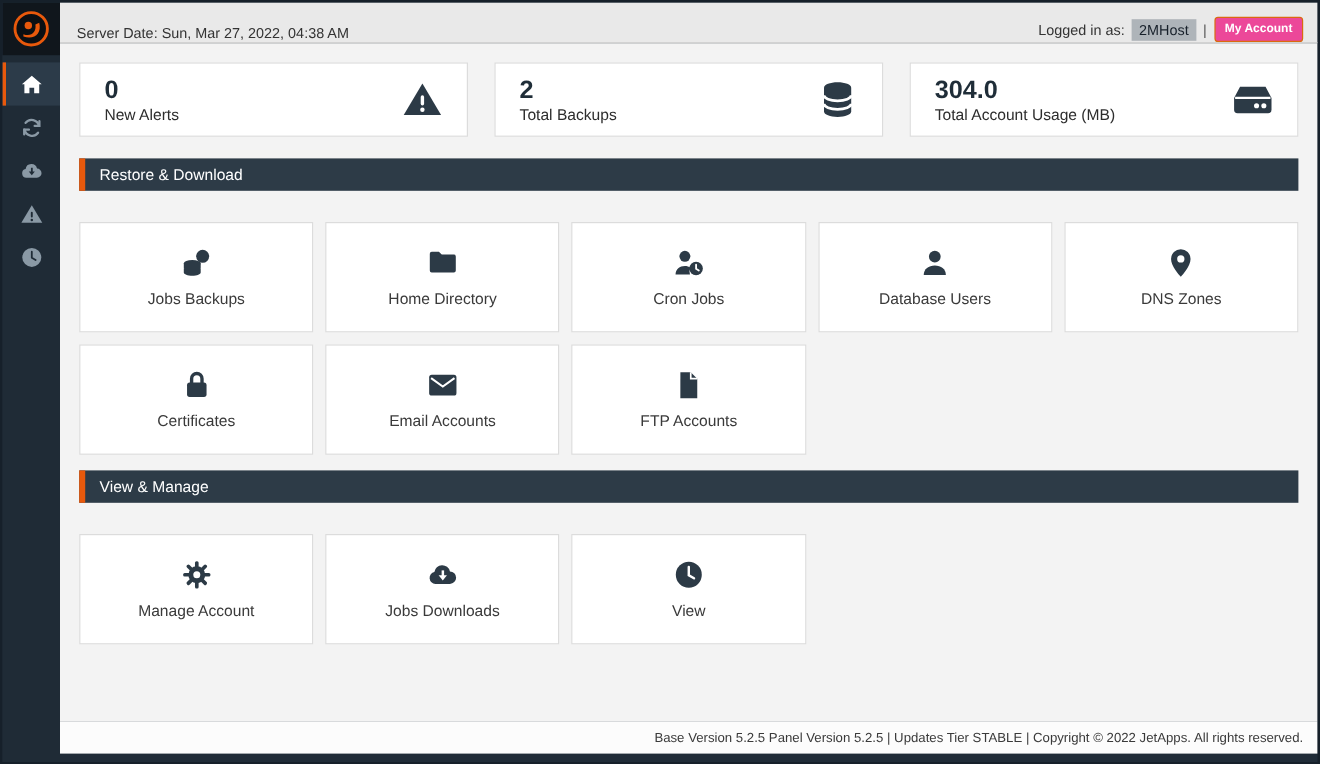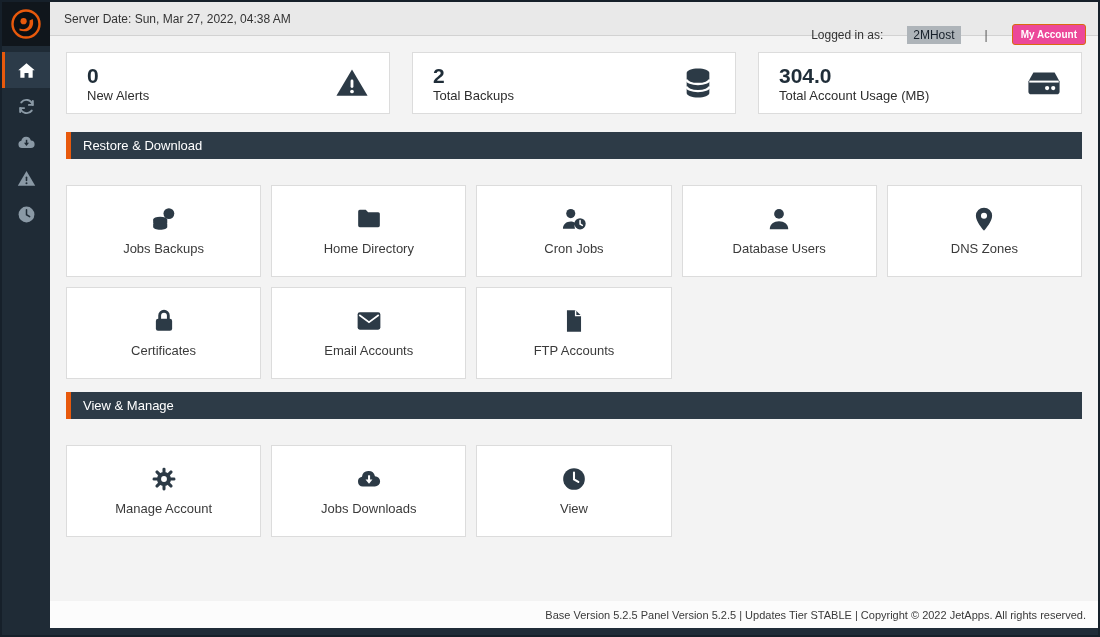--- a/index.html
+++ b/index.html
@@ -13,24 +13,24 @@
   .logo-wrap { width:48px; height:44px; display:flex; align-items:center; justify-content:center; background:#10161c; }
   .logo-wrap svg { width:32px; height:32px; }
   .side-nav { margin-top:6px; }
   .side-item { width:48px; height:36px; display:flex; align-items:center; justify-content:center; color:#8a99a5; position:relative; cursor:pointer; }
   .side-item svg { width:19px; height:19px; display:block; }
   .side-item.active { color:#ffffff; background:#2c3b49; }
   .side-item.active::before { content:""; position:absolute; left:0; top:0; bottom:0; width:3px; background:#e8590c; }
   
   .topbar {
     position:absolute; left:48px; right:0; top:0; height:34px; background:#e9e9e9;
-    border-bottom:1px solid #d2d2d2; display:flex; align-items:center; padding:0 12px 0 14px; z-index:2;
+    border-bottom:1px solid #d2d2d2; display:flex; align-items:flex-end; padding:0 12px 0 14px; z-index:2;
   }
   .server-date { font-size:12px; color:#333; }
-  .topbar-right { margin-left:auto; display:flex; align-items:center; gap:24px; font-size:12px; color:#333;margin-top:32px; }
+  .topbar-right { margin-left:auto; display:flex; align-items:center; gap:6px; font-size:12px; color:#333;margin-top:32px; }
   .user-badge { background:#aeb4b9; color:#17202a; padding:2px 6px; font-size:12px; }
   .divider { color:#555; }
   .my-account-btn { background:#ec4899; color:#fff; border:1px solid #d96a10; font-size:10px; font-weight:bold; padding:4px 8px; border-radius:3px; cursor:pointer; font-family:"Liberation Sans", sans-serif; }
   
   .main { position:absolute; left:48px; right:0; top:34px; bottom:34px; background:#f3f3f3; padding:16px; overflow:hidden; }
   .stats-row { display:grid; grid-template-columns:repeat(3,1fr); gap:22px; margin-bottom:18px; }
   .stat-card { background:#fff; border:1px solid #dcdcdc; height:62px; display:flex; align-items:center; padding:6px 20px; }
   .stat-text { display:flex; flex-direction:column; justify-content:center; }
   .stat-value { font-size:21px; font-weight:bold; color:#1f2d38; line-height:1.2; }
   .stat-label { font-size:13px; color:#2d2d2d; }

